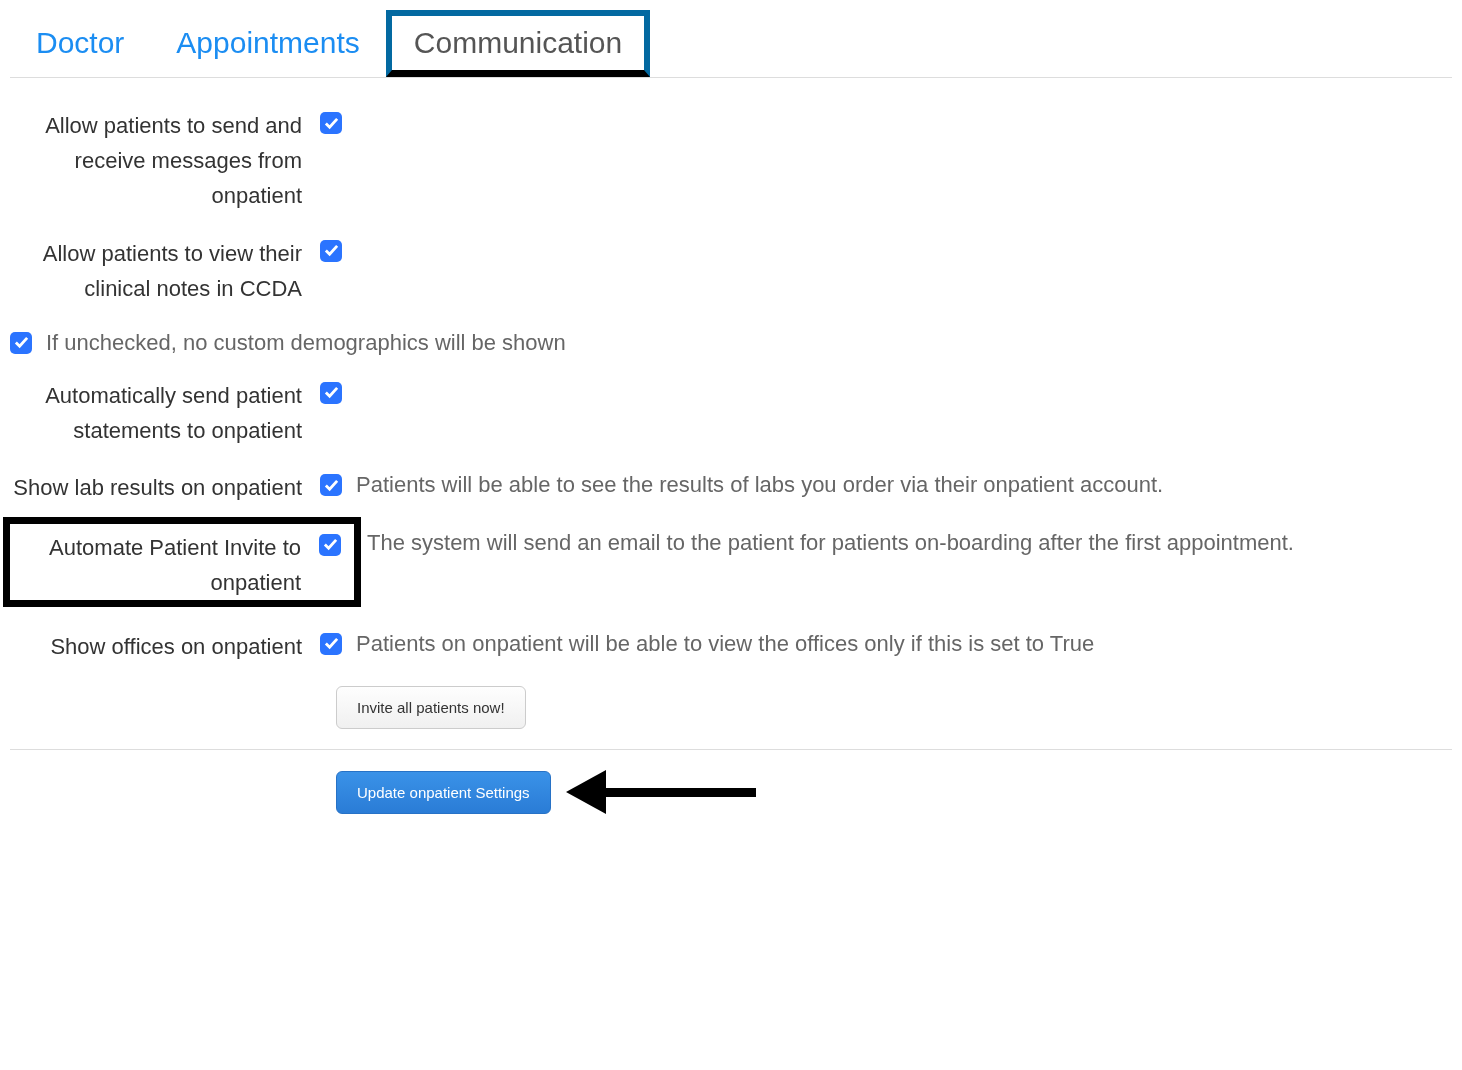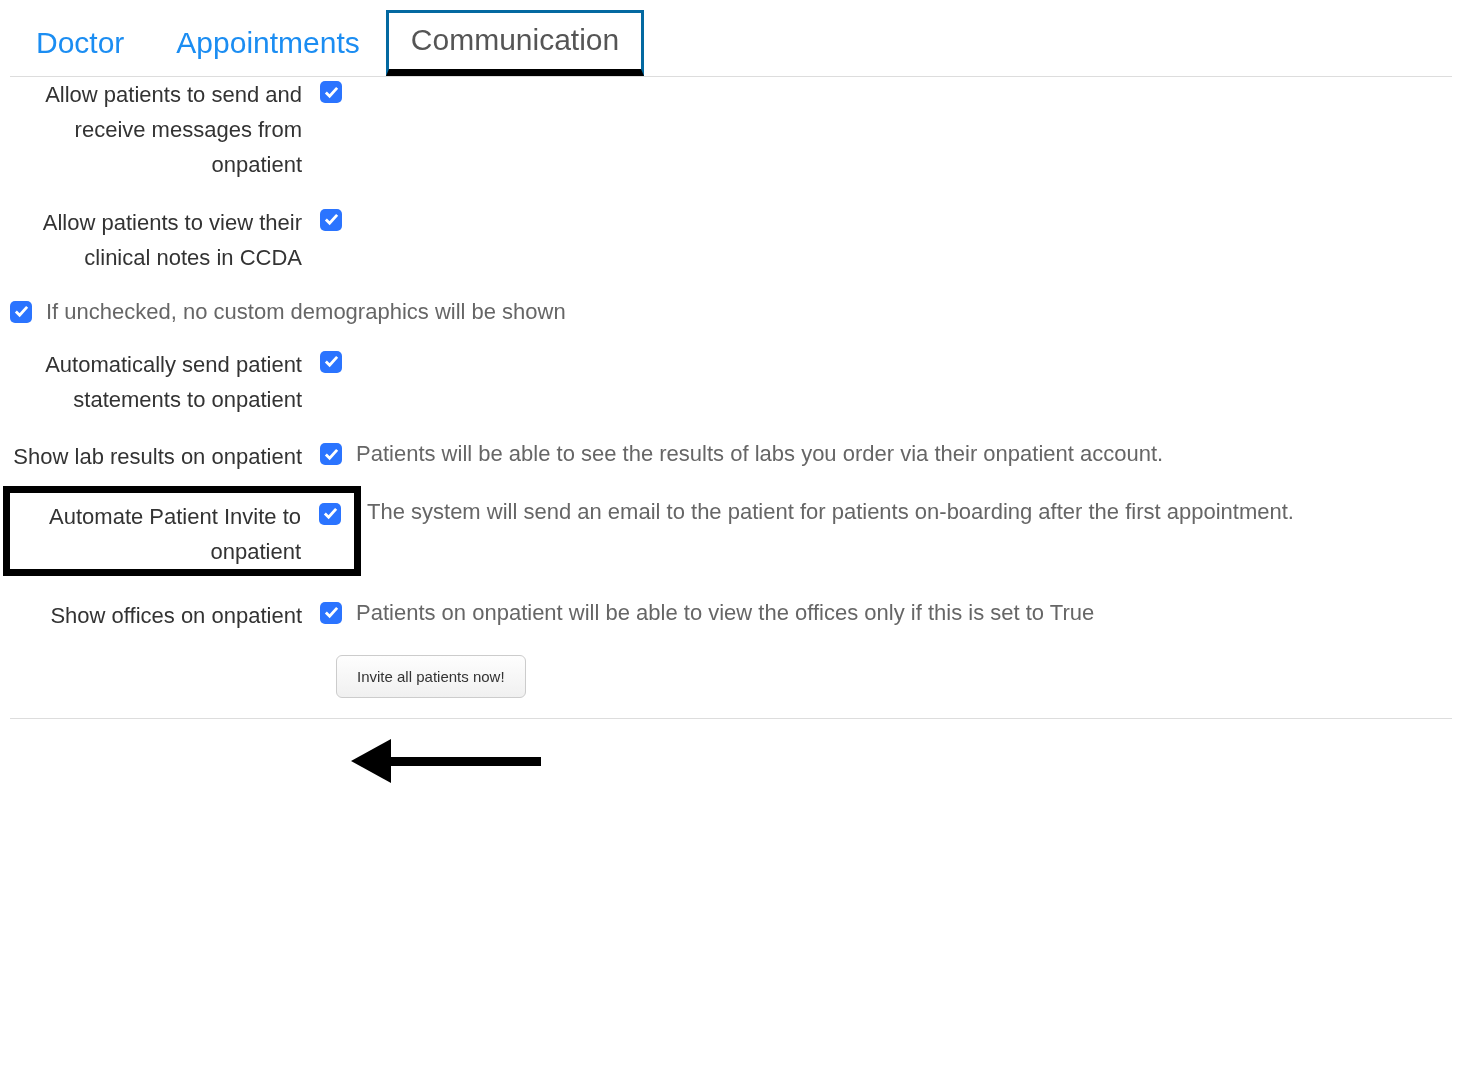--- a/index.html
+++ b/index.html
@@ -21,25 +21,26 @@
     }
     .tab {
       padding: 16px 26px;
       cursor: pointer;
       color: #1b8df2;
       font-size: 30px;
       position: relative;
     }
     .tab.active {
       color: #555;
-      border: 3px solid #0369a1;
+      border: 6px solid #0369a1;
       border-bottom: 7px solid #000;
       padding: 10px 22px;
     }
     .settings {
+      margin-top: 30px;
     }
     .row {
       display: flex;
       align-items: flex-start;
       margin-bottom: 22px;
     }
     .label-col {
       width: 310px;
       text-align: right;
       padding-right: 18px;
@@ -222,19 +223,20 @@
 
   <div class="button-row">
     <div class="button-spacer"></div>
     <button class="btn">Invite all patients now!</button>
   </div>
 
   <div class="divider"></div>
 
   <div class="button-row" style="align-items:center;">
     <div class="button-spacer"></div>
+    <button class="btn btn-primary">Update onpatient Settings</button>
     <div class="arrow-wrap" style="margin-left:16px;">
       <div class="arrow-head"></div>
       <div class="arrow-line"></div>
     </div>
   </div>
 
 </div>
 
 </body></html>

